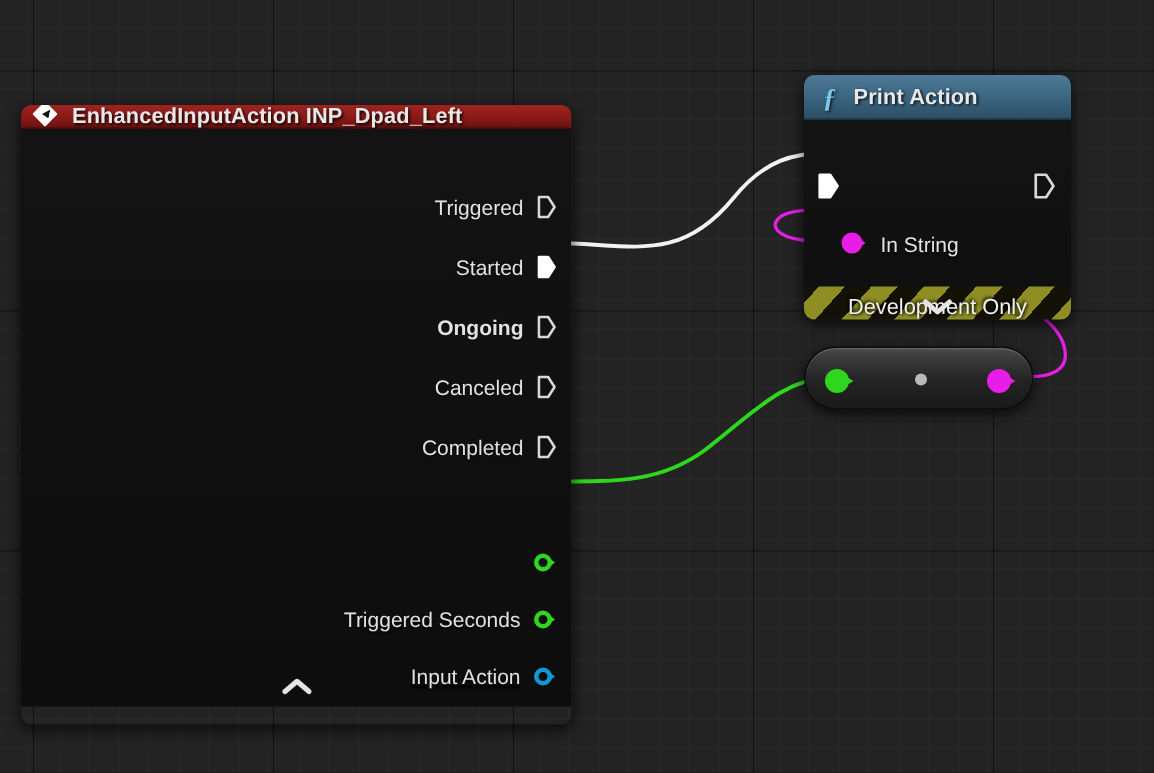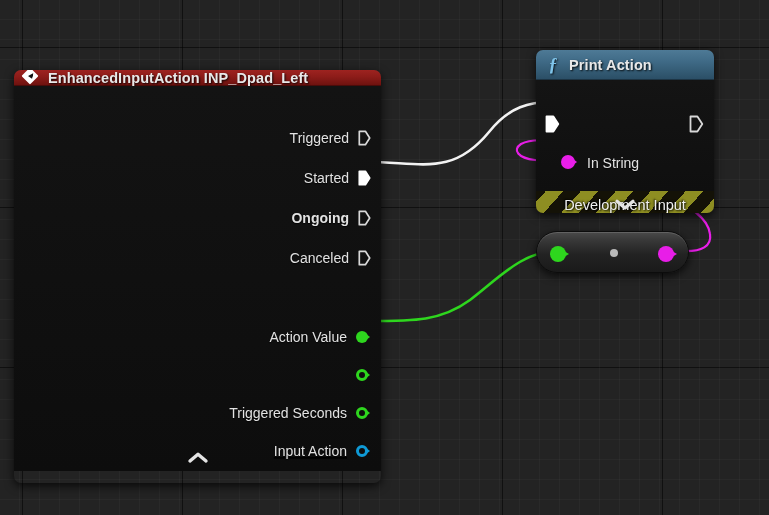--- a/index.html
+++ b/index.html
@@ -323,28 +323,29 @@
 
       <div class="pin-row" style="top:162px;">
         <span class="pin-label">Canceled</span>
         <span class="exec-pin">
           <svg width="13" height="16" viewBox="0 0 13 16">
             <path d="M1.3 1.3 L7.4 1.3 L11.7 8 L7.4 14.7 L1.3 14.7 Z" fill="none" stroke="#d8d8d8" stroke-width="1.7" stroke-linejoin="round"></path>
           </svg>
         </span>
       </div>
 
-
-      <div class="pin-row" style="top:241px;">
-        <span class="pin-label">Action Value</span>
-        <span class="data-pin" style="color:#2ed61e;">
-          <span class="dot filled" style="background:#2ed61e;"></span>
-          <span class="nub"></span>
-        </span>
-      </div>
+      <div class="pin-row" style="top:202px;">
+        <span class="pin-label">Completed</span>
+        <span class="exec-pin">
+          <svg width="13" height="16" viewBox="0 0 13 16">
+            <path d="M1.3 1.3 L7.4 1.3 L11.7 8 L7.4 14.7 L1.3 14.7 Z" fill="none" stroke="#d8d8d8" stroke-width="1.7" stroke-linejoin="round"></path>
+          </svg>
+        </span>
+      </div>
+
 
       <div class="pin-row" style="top:279px;">
         <span class="data-pin" style="color:#2ed61e;">
           <span class="dot hollow" style="border-color:#2ed61e;"></span>
           <span class="nub"></span>
         </span>
       </div>
 
       <div class="pin-row" style="top:317px;">
         <span class="pin-label">Triggered Seconds</span>
@@ -392,21 +393,21 @@
 
       <span class="print-instring">
         <span class="data-pin" style="color:#e81ee8; width:17px; height:15px;">
           <span class="dot filled" style="background:#e81ee8; width:14px; height:14px;"></span>
           <span class="nub" style="left:12px; top:4px;"></span>
         </span>
         <span class="pin-label">In String</span>
       </span>
 
       <div class="dev-banner">
-        <span>Development Input</span>
+        <span>Development Only</span>
       </div>
 
       <div class="collapse-arrow" style="bottom:2px;">
         <svg width="22" height="13" viewBox="0 0 22 13">
           <path d="M3 3.2 L11 10 L19 3.2" fill="none" stroke="#e4e4e4" stroke-width="3.2" stroke-linecap="round" stroke-linejoin="round"></path>
         </svg>
       </div>
 
     </div>
   </div>

